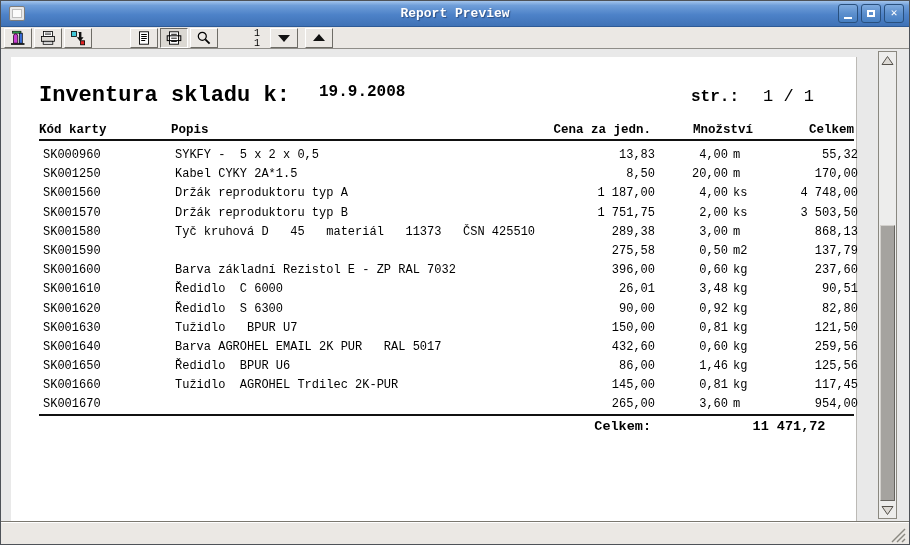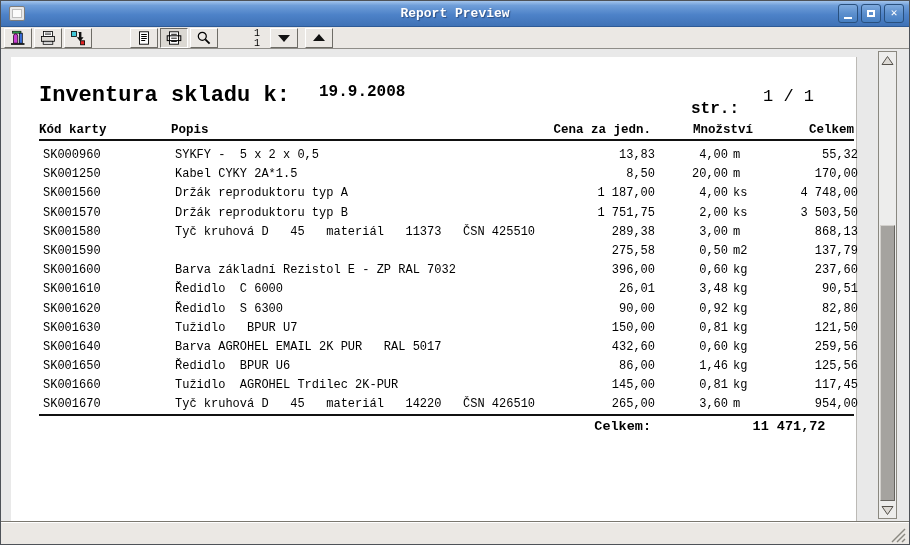--- a/index.html
+++ b/index.html
@@ -35,21 +35,21 @@
     text-align:center;color:#000;padding-top:1px;}
 
   
   .viewport{position:absolute;left:0;top:48px;width:100%;height:473px;background:#e9e9e9;
     border-bottom:1px solid #7a776f;}
   .page{position:absolute;left:10px;top:8px;width:846px;bottom:0;background:#ffffff;
     border-right:1px solid #bcbab6;color:#000;}
 
   .rp-title{position:absolute;left:28px;top:26px;font-size:22px;font-weight:bold;white-space:pre;}
   .rp-date{position:absolute;left:308px;top:26px;font-size:16px;font-weight:bold;}
-  .rp-strlabel{position:absolute;left:680px;top:43px;font-size:16px;font-weight:bold;}
+  .rp-strlabel{position:absolute;left:680px;top:31px;font-size:16px;font-weight:bold;}
   .rp-strval{position:absolute;left:752px;top:30px;font-size:17px;}
 
   .hdr span{position:absolute;top:66px;font-size:12.5px;font-weight:bold;}
   .h-code{left:28px;} .h-popis{left:160px;}
   .h-cena{left:498px;width:142px;text-align:right;}
   .h-mnoz{left:640px;width:102px;text-align:right;}
   .h-celkem{left:713px;width:130px;text-align:right;}
   .sep1{position:absolute;left:28px;top:82px;width:815px;height:2px;background:#111;}
 
   .rows{position:absolute;left:4px;top:89px;width:100%;}
@@ -297,21 +297,20 @@
             <span class="c-code">SK001660</span>
             <span class="c-desc">Tužidlo  AGROHEL Trdilec 2K-PUR</span>
             <span class="c-price">145,00</span>
             <span class="c-qtyv">0,81</span>
             <span class="c-unit">kg</span>
             <span class="c-total">117,45</span>
           </div>
 
           <div class="row">
             <span class="c-code">SK001670</span>
-            <span class="c-desc">Tyč kruhová D   45   materiál   14220   ČSN 426510</span>
             <span class="c-price">265,00</span>
             <span class="c-qtyv">3,60</span>
             <span class="c-unit">m</span>
             <span class="c-total">954,00</span>
           </div>
         </div>
 
       <div class="sep2"></div>
       <div class="f-label">Celkem:</div>
       <div class="f-total">11 471,72</div>

